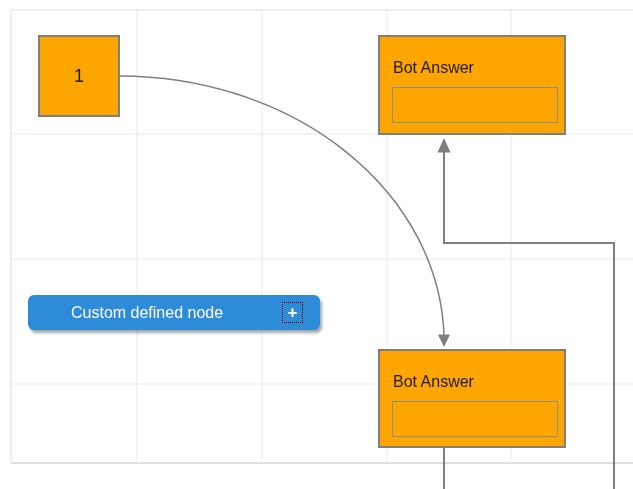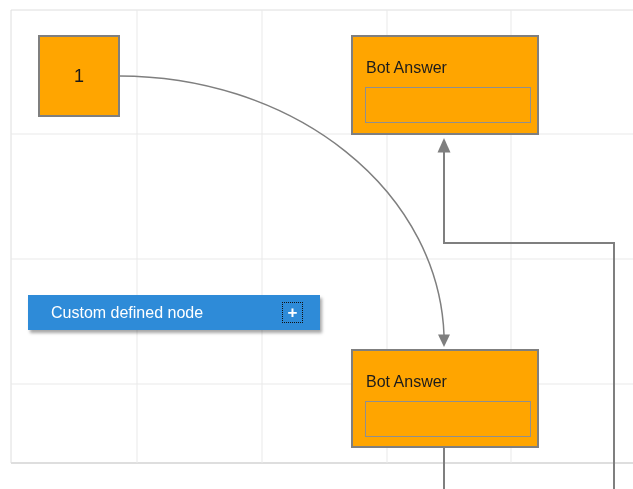--- a/index.html
+++ b/index.html
@@ -11,37 +11,39 @@
   .node{position:absolute;box-sizing:border-box;}
   .square-node{
     left:38px;top:35px;width:82px;height:82px;
     border:2px solid #7f7f7f;
     display:flex;align-items:center;justify-content:center;
     font-size:18px;color:#1a1a1a;
   }
   .bot-node{
     width:188px;height:100px;
     border:2px solid #7f7f7f;
+    margin-left:27px;
   }
   .bot-node.top{left:351px;top:35px;}
   .bot-node.bottom{left:351px;top:349px;height:99px;}
   .bot-title{
     position:absolute;left:13px;top:22px;
     font-size:16px;color:#1c1c1c;white-space:nowrap;
   }
   .bot-inputbox{
     position:absolute;left:12px;top:50px;width:166px;height:36px;
     box-sizing:border-box;border:1px solid #8f8f8f;background:transparent;
   }
   .custom-node{
     left:28px;top:295px;width:292px;height:35px;
     display:flex;align-items:center;
-    padding-left:23px;box-sizing:border-box;
+    padding-left:43px;box-sizing:border-box;
     color:#ffffff;font-size:16px;white-space:nowrap;
     box-shadow:2px 3px 3px rgba(0,0,0,0.35);
+    border-radius:6px;
   }
   .plus-btn{
     position:absolute;right:17px;top:7px;width:21px;height:21px;
     box-sizing:border-box;border:1px dotted #111111;
     display:flex;align-items:center;justify-content:center;
     color:#ffffff;font-size:17px;font-weight:bold;line-height:1;
     cursor:pointer;
   }
 </style>
 </head>

